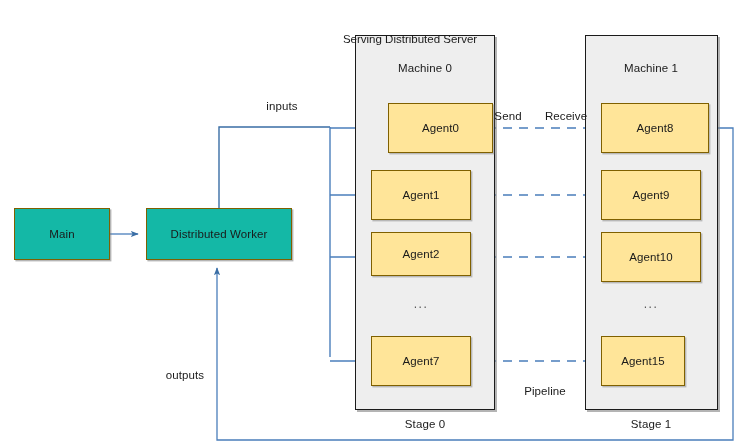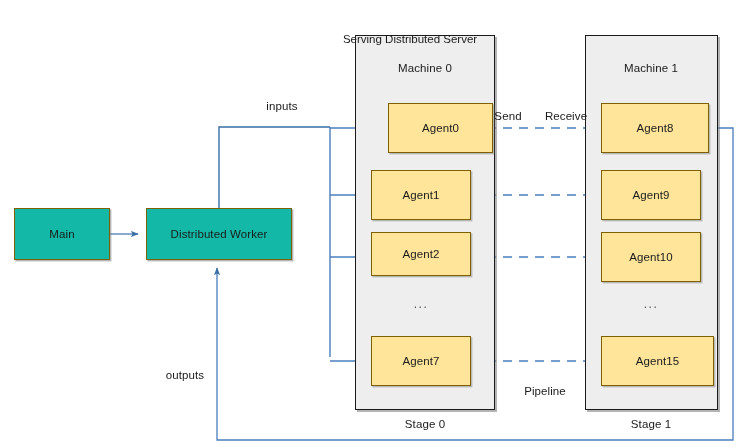--- a/index.html
+++ b/index.html
@@ -135,21 +135,21 @@
   <div class="node box-main" style="left:146px; top:208px; width:146px; height:52px;">Distributed Worker</div>
 
   <div class="node box-agent" style="left:388px; top:103px; width:105px; height:50px;">Agent0</div>
   <div class="node box-agent" style="left:371px; top:170px; width:100px; height:50px;">Agent1</div>
   <div class="node box-agent" style="left:371px; top:232px; width:100px; height:44px;">Agent2</div>
   <div class="node box-agent" style="left:371px; top:336px; width:100px; height:50px;">Agent7</div>
 
   <div class="node box-agent" style="left:601px; top:103px; width:108px; height:50px;">Agent8</div>
   <div class="node box-agent" style="left:601px; top:170px; width:100px; height:50px;">Agent9</div>
   <div class="node box-agent" style="left:601px; top:232px; width:100px; height:50px;">Agent10</div>
-  <div class="node box-agent" style="left:601px; top:336px; width:113px; height:50px;">Agent15</div>
+  <div class="node box-agent" style="left:601px; top:336px; width:84px; height:50px;">Agent15</div>
 
   <div class="free-label centered" style="left:282px; top:100px;">inputs</div>
   <div class="free-label centered" style="left:185px; top:369px;">outputs</div>
   <div class="free-label centered" style="left:508px; top:110px;">Send</div>
   <div class="free-label centered" style="left:566px; top:110px;">Receive</div>
   <div class="free-label centered" style="left:545px; top:385px;">Pipeline</div>
 
 </div>
 
 </body></html>

